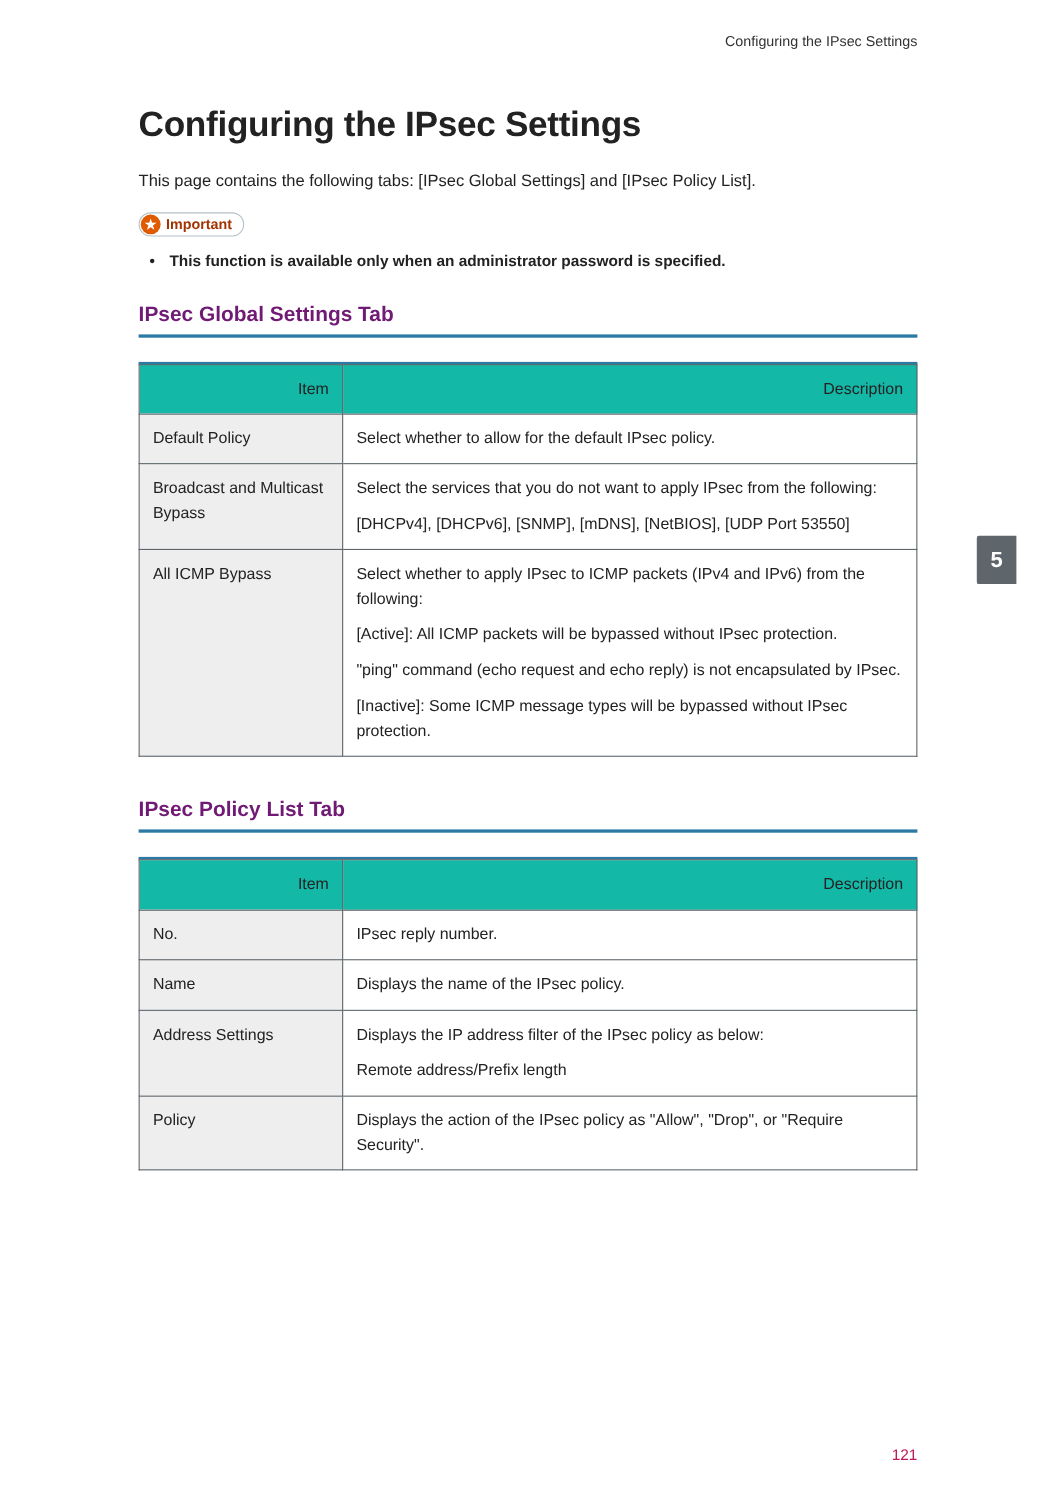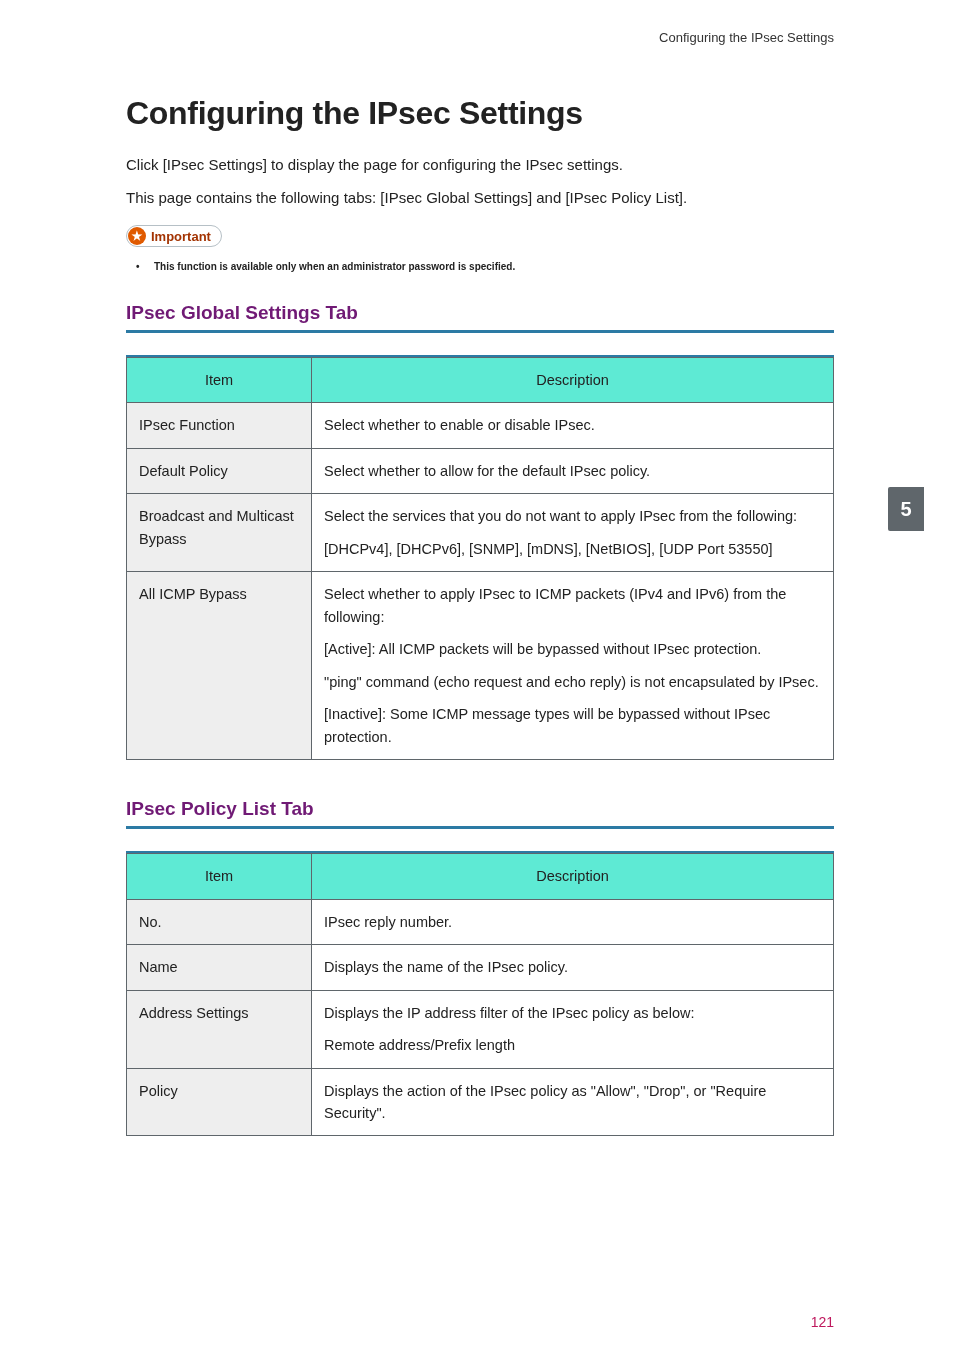--- a/index.html
+++ b/index.html
@@ -57,21 +57,21 @@
     color: #fff;
     font-size: 12px;
   }
   ul.bullets {
     list-style: none;
     padding: 0 0 0 28px;
     margin: 12px 0 28px 0;
   }
   ul.bullets li {
     position: relative;
-    font-size: 10px;
+    font-size: 14px;
     font-weight: 600;
     line-height: 1.5;
   }
   ul.bullets li::before {
     content: "•";
     position: absolute;
     left: -18px;
     color: #222;
   }
   .section-rule {
@@ -97,23 +97,23 @@
     table-layout: fixed;
   }
   table.spec th, table.spec td {
     border: 1px solid #5f666b;
     padding: 11px 12px;
     text-align: left;
     vertical-align: top;
     line-height: 1.55;
   }
   table.spec th {
-    background: #5eead4;
+    background: #14b8a6;
     font-weight: 400;
-    text-align: center;
+    text-align: right;
     color: #222;
   }
   table.spec td.item-cell {
     background: #eeeeee;
     width: 160px;
   }
   table.spec col.c-item { width: 185px; }
   .desc-para { margin: 0 0 10px 0; }
   .desc-para:last-child { margin-bottom: 0; }
   .side-tab {
@@ -140,21 +140,20 @@
   }
 </style>
 </head>
 <body>
 
 <div class="page">
   <div class="running-head">Configuring the IPsec Settings</div>
 
   <h1 class="page-title">Configuring the IPsec Settings</h1>
 
-  <p class="intro">Click [IPsec Settings] to display the page for configuring the IPsec settings.</p>
   <p class="intro">This page contains the following tabs: [IPsec Global Settings] and [IPsec Policy List].</p>
 
   <span class="important-flag">
     <span class="star">★</span>
     <span>Important</span>
   </span>
 
   <ul class="bullets">
     <li>This function is available only when an administrator password is specified.</li>
   </ul>
@@ -169,26 +168,20 @@
         <col>
       </colgroup>
     <thead>
       <tr>
         <th>Item</th>
         <th>Description</th>
       </tr>
     </thead>
     <tbody>
       <tr>
-        <td class="item-cell">IPsec Function</td>
-        <td>
-          <div class="desc-para">Select whether to enable or disable IPsec.</div>
-        </td>
-      </tr>
-      <tr>
         <td class="item-cell">Default Policy</td>
         <td>
           <div class="desc-para">Select whether to allow for the default IPsec policy.</div>
         </td>
       </tr>
       <tr>
         <td class="item-cell">Broadcast and Multicast Bypass</td>
         <td>
           <div class="desc-para">Select the services that you do not want to apply IPsec from the following:</div>
           <div class="desc-para">[DHCPv4], [DHCPv6], [SNMP], [mDNS], [NetBIOS], [UDP Port 53550]</div>

